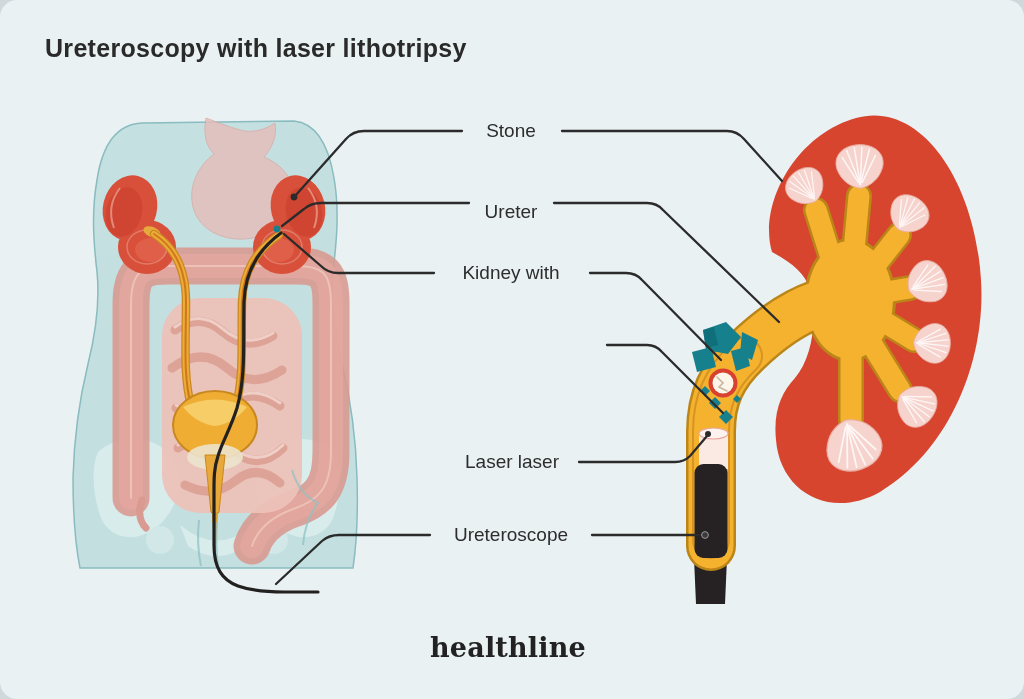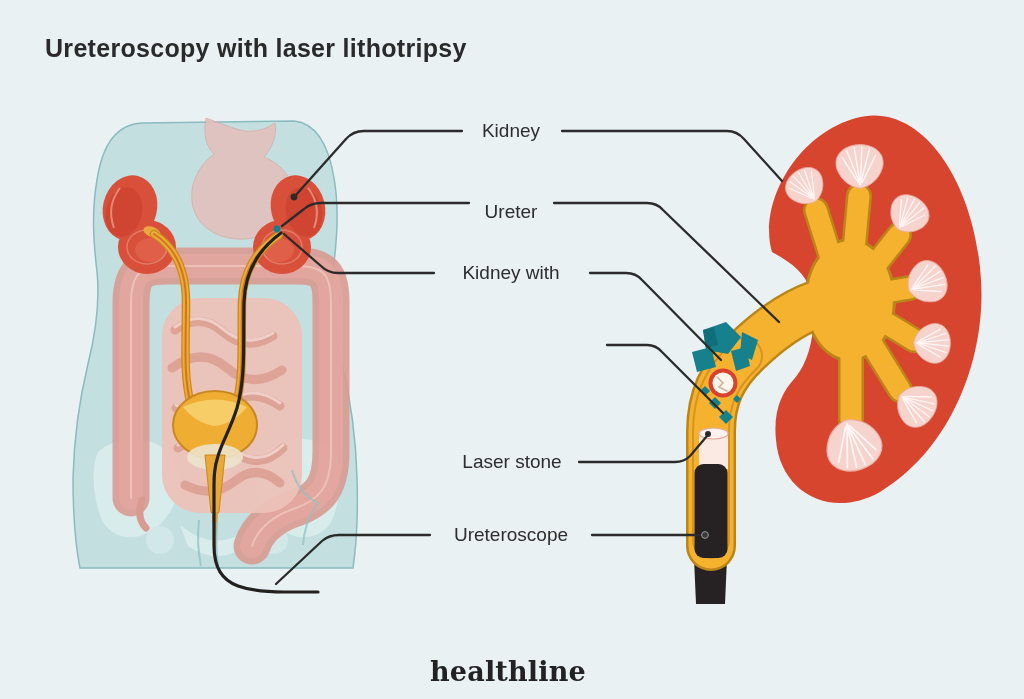--- a/index.html
+++ b/index.html
@@ -3,36 +3,37 @@
 <meta charset="utf-8">
 <style>
   :root{
     --bg:#e9f1f3; --ink:#2a2a2a; --label-ink:#2d2d2d; --leader:#2b2b2b;
   }
   html,body{margin:0;padding:0;background:#cfd8da;}
   .stage{
     position:relative; width:1024px; height:699px; margin:0 auto;
     background:var(--bg); overflow:hidden;
     font-family:"Liberation Sans","DejaVu Sans",sans-serif;
+    border-radius:17px;
   }
   .title{
     position:absolute; left:45px; top:34px; font-size:25px; font-weight:bold;
     letter-spacing:.3px; color:var(--ink);
   }
   .illustration{position:absolute; left:0; top:0;}
   .callout{
     position:absolute; transform:translateX(-50%); text-align:center;
     font-size:19px; font-weight:500; color:var(--label-ink); line-height:22.5px;
     white-space:nowrap;
   }
   .callout.wrap{white-space:normal; width:168px;}
   .logo{
     position:absolute; left:508px; top:632px; transform:translateX(-50%);
     font-family:"DejaVu Serif","Liberation Serif",serif;
-    font-size:27px; font-weight:bold; color:#222; letter-spacing:.2px;margin-top:24px;
+    font-size:27px; font-weight:bold; color:#222; letter-spacing:.2px;
   }
   .leader{stroke:var(--leader); stroke-width:2.3; fill:none;
           stroke-linecap:round; stroke-linejoin:round;}
   .ldot{fill:var(--leader);}
 </style>
 </head>
 <body>
 
 <div class="stage">
 
@@ -238,20 +239,20 @@
       <path class="leader" d="M 607 345 L 647 345 Q 656 345 662 352 L 723 413"></path>
       <path class="leader" d="M 579 462 L 675 462 Q 684 462 690 456 L 707 436"></path>
       <path class="leader" d="M 430 535 L 339 535 Q 329 535 322 541 L 276 584"></path>
       <path class="leader" d="M 592 535 L 702 535"></path>
       <circle class="ldot" cx="294" cy="197" r="3.4"></circle>
       <circle class="ldot" cx="708" cy="434" r="3"></circle>
       <circle cx="705" cy="535" r="3.4" fill="#3a3a3a" stroke="#9a9a9a" stroke-width="1"></circle>
     </g>
   </svg>
 
-  <div class="callout" style="left:511px; top:120px;">Kidney</div>
+  <div class="callout" style="left:511px; top:120px;">Stone</div>
   <div class="callout" style="left:511px; top:201px;">Ureter</div>
   <div class="callout" style="left:511px; top:262px;">Kidney with</div>
-  <div class="callout" style="left:512px; top:451px;">Laser stone</div>
+  <div class="callout" style="left:512px; top:451px;">Laser laser</div>
   <div class="callout" style="left:511px; top:524px;">Ureteroscope</div>
 
   <div class="logo">healthline</div>
 </div>
 
 </body></html>

